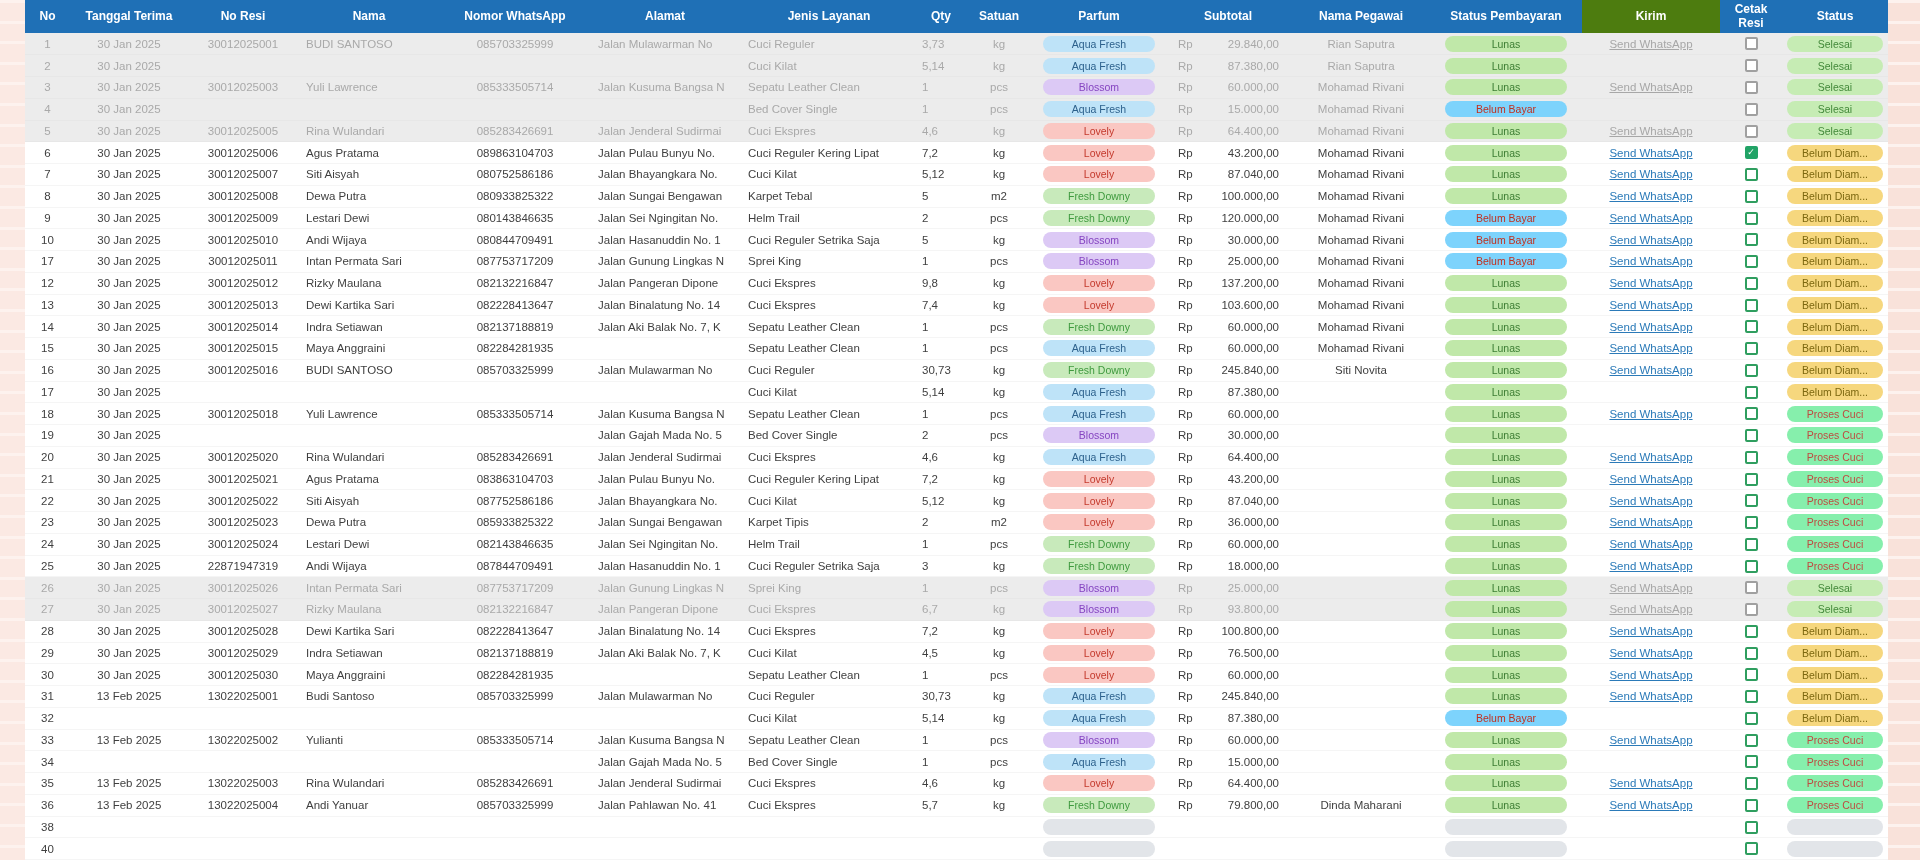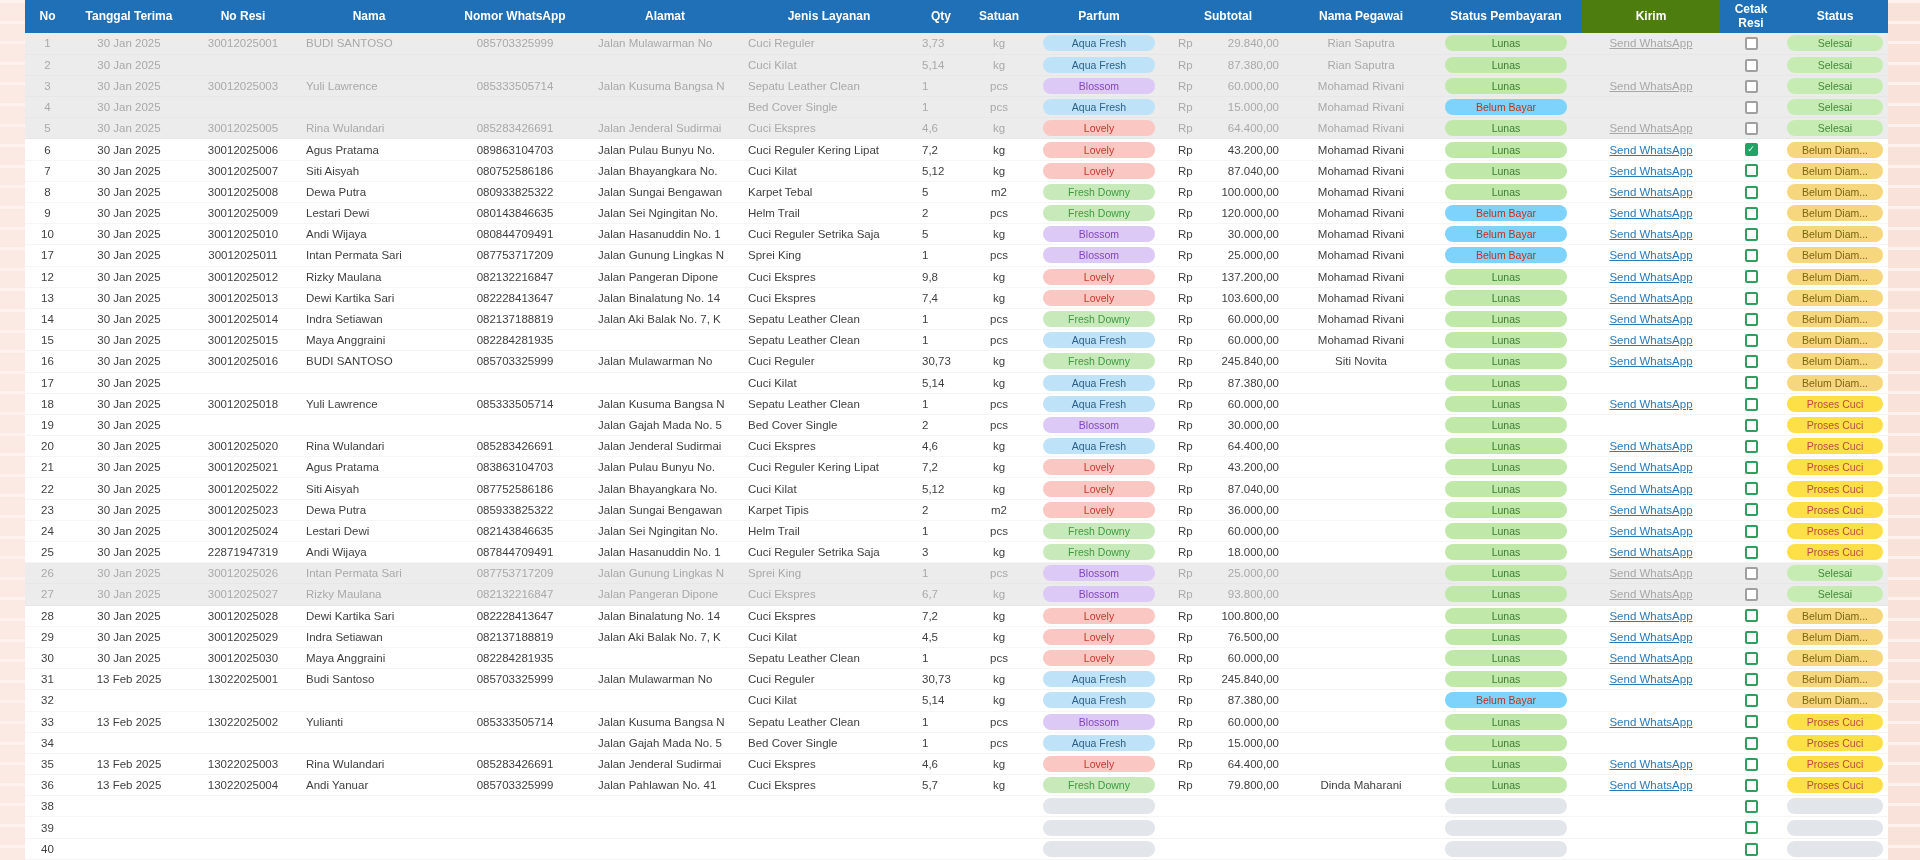--- a/index.html
+++ b/index.html
@@ -29,21 +29,21 @@
   .w-bayar  { width:122px; }
   .w-status { width:96px; }
   .b-aqua      { background:#bee3f8; color:#2d618c; }
   .b-blossom   { background:#dcc9f5; color:#8545c1; }
   .b-lovely    { background:#fac7c2; color:#c43a2d; }
   .b-downy     { background:#c8eabb; color:#3f9a3f; }
   .b-lunas     { background:#c0e8a9; color:#3c7d33; }
   .b-belumbayar{ background:#7dd3fc; color:#c0301f; }
   .b-selesai   { background:#c6ecb4; color:#43893a; }
   .b-belumdiam { background:#f6d77e; color:#7c670f; }
-  .b-proses    { background:#fde047; color:#bf4a40; }
+  .b-proses    { background:#86efac; color:#bf4a40; }
   .b-ph        { background:#e2e5e9; }
   .wa-link { color:#2b7ab8; text-decoration:underline; font-size:11.5px; }
   tr.done .wa-link { color:#a7a7a7; }
   .cb { display:inline-block; width:13px; height:13px; border:2px solid #2f9e5f; border-radius:2px;
     background:#fff; vertical-align:middle; line-height:9px; font-size:9px; color:#fff; text-align:center; }
   .cb.checked { background:#21a366; border-color:#21a366; }
   tr.done .cb { border-color:#a0a0a0; }
 </style>
 </head>
 <body>
@@ -930,38 +930,20 @@
           <td class="c-c"></td>
           <td class="c-c"><span class="badge w-parfum b-ph"></span></td>
           <td></td>
           <td class="c-c"></td>
           <td class="c-c"><span class="badge w-bayar b-ph"></span></td>
           <td class="c-c"></td>
           <td class="c-c"><span class="cb"></span></td>
           <td class="c-c"><span class="badge w-status b-ph"></span></td>
         </tr>
         <tr class="empty">
-          <td class="c-c">39</td>
-          <td class="c-c"></td>
-          <td class="c-c"></td>
-          <td class="c-l"></td>
-          <td class="c-c"></td>
-          <td class="c-l"></td>
-          <td class="c-l"></td>
-          <td class="c-r"></td>
-          <td class="c-c"></td>
-          <td class="c-c"><span class="badge w-parfum b-ph"></span></td>
-          <td></td>
-          <td class="c-c"></td>
-          <td class="c-c"><span class="badge w-bayar b-ph"></span></td>
-          <td class="c-c"></td>
-          <td class="c-c"><span class="cb"></span></td>
-          <td class="c-c"><span class="badge w-status b-ph"></span></td>
-        </tr>
-        <tr class="empty">
           <td class="c-c">40</td>
           <td class="c-c"></td>
           <td class="c-c"></td>
           <td class="c-l"></td>
           <td class="c-c"></td>
           <td class="c-l"></td>
           <td class="c-l"></td>
           <td class="c-r"></td>
           <td class="c-c"></td>
           <td class="c-c"><span class="badge w-parfum b-ph"></span></td>

